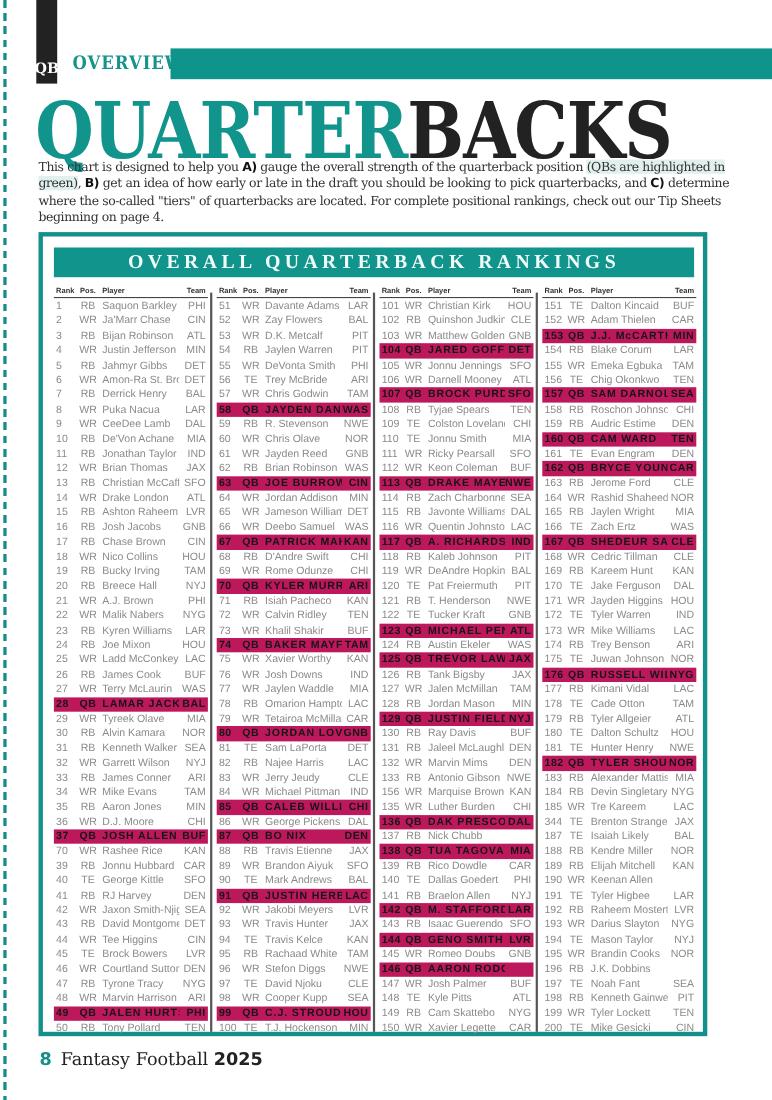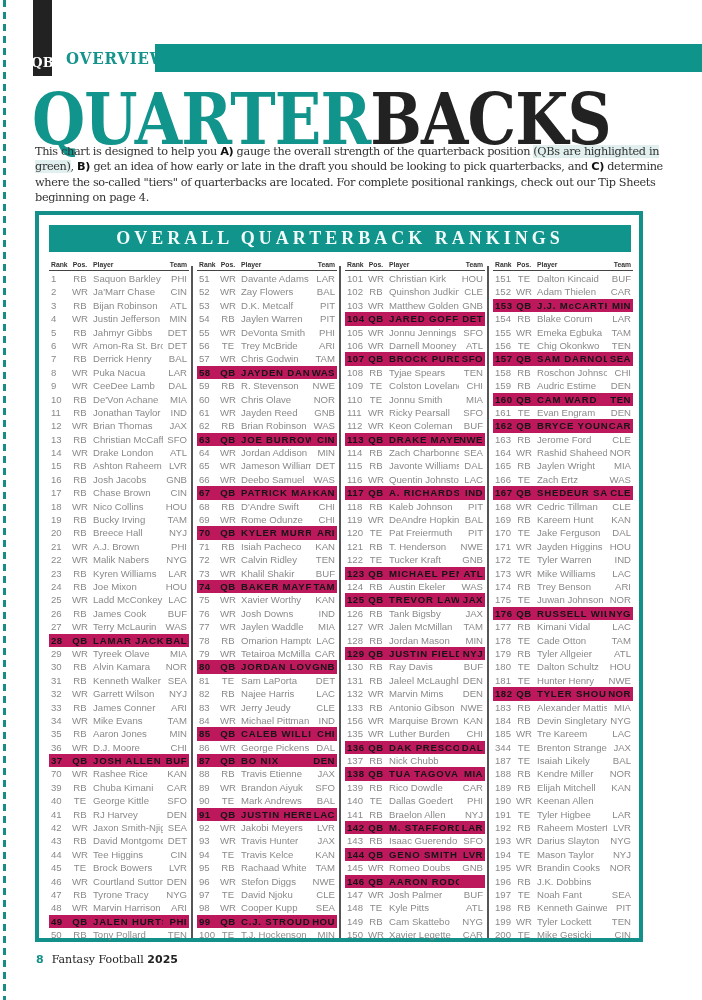--- a/index.html
+++ b/index.html
@@ -54,21 +54,21 @@
     height: 10px; line-height: 10px; margin-bottom: 1px;
   }
   .row { display: flex; height: 13.4px; line-height: 13.4px; font-size: 9.6px; color: #8a8a8a; white-space: nowrap; }
   .row.qb { background: #be185d; color: #151515; font-weight: bold; letter-spacing: 0.5px; }
   .c-rank { width: 22px; padding-left: 2px; box-sizing: border-box; }
   .c-pos { width: 18px; text-align: center; }
   .c-player { flex: 1; padding-left: 4px; overflow: hidden; }
   .c-team { width: 26px; text-align: right; padding-right: 2px; box-sizing: border-box; }
   .row.qb .c-player { letter-spacing: 0.8px; }
   .footer {
-    position: absolute; left: 36px; top: 953px; font-family: "DejaVu Serif", serif; font-size: 11px; color: #222;
+    position: absolute; left: 36px; top: 953px; font-family: "DejaVu Serif", serif; font-size: 16px; color: #222;
   }
   .footer .pg { color: #14908a; font-family: "DejaVu Sans", sans-serif; font-weight: bold; margin-right: 8px; }
   .footer .yr { font-family: "DejaVu Sans", sans-serif; font-weight: bold; }
 </style>
 </head>
 <body>
 
 <div class="dash-rule"></div>
 
 <div class="qb-tab">
@@ -319,21 +319,21 @@
         </div>
         <div class="row">
           <span class="c-rank">70</span>
           <span class="c-pos">WR</span>
           <span class="c-player">Rashee Rice</span>
           <span class="c-team">KAN</span>
         </div>
         <div class="row">
           <span class="c-rank">39</span>
           <span class="c-pos">RB</span>
-          <span class="c-player">Chuba Kimani</span>
+          <span class="c-player">Jonnu Hubbard</span>
           <span class="c-team">CAR</span>
         </div>
         <div class="row">
           <span class="c-rank">40</span>
           <span class="c-pos">TE</span>
           <span class="c-player">George Kittle</span>
           <span class="c-team">SFO</span>
         </div>
         <div class="row">
           <span class="c-rank">41</span>

